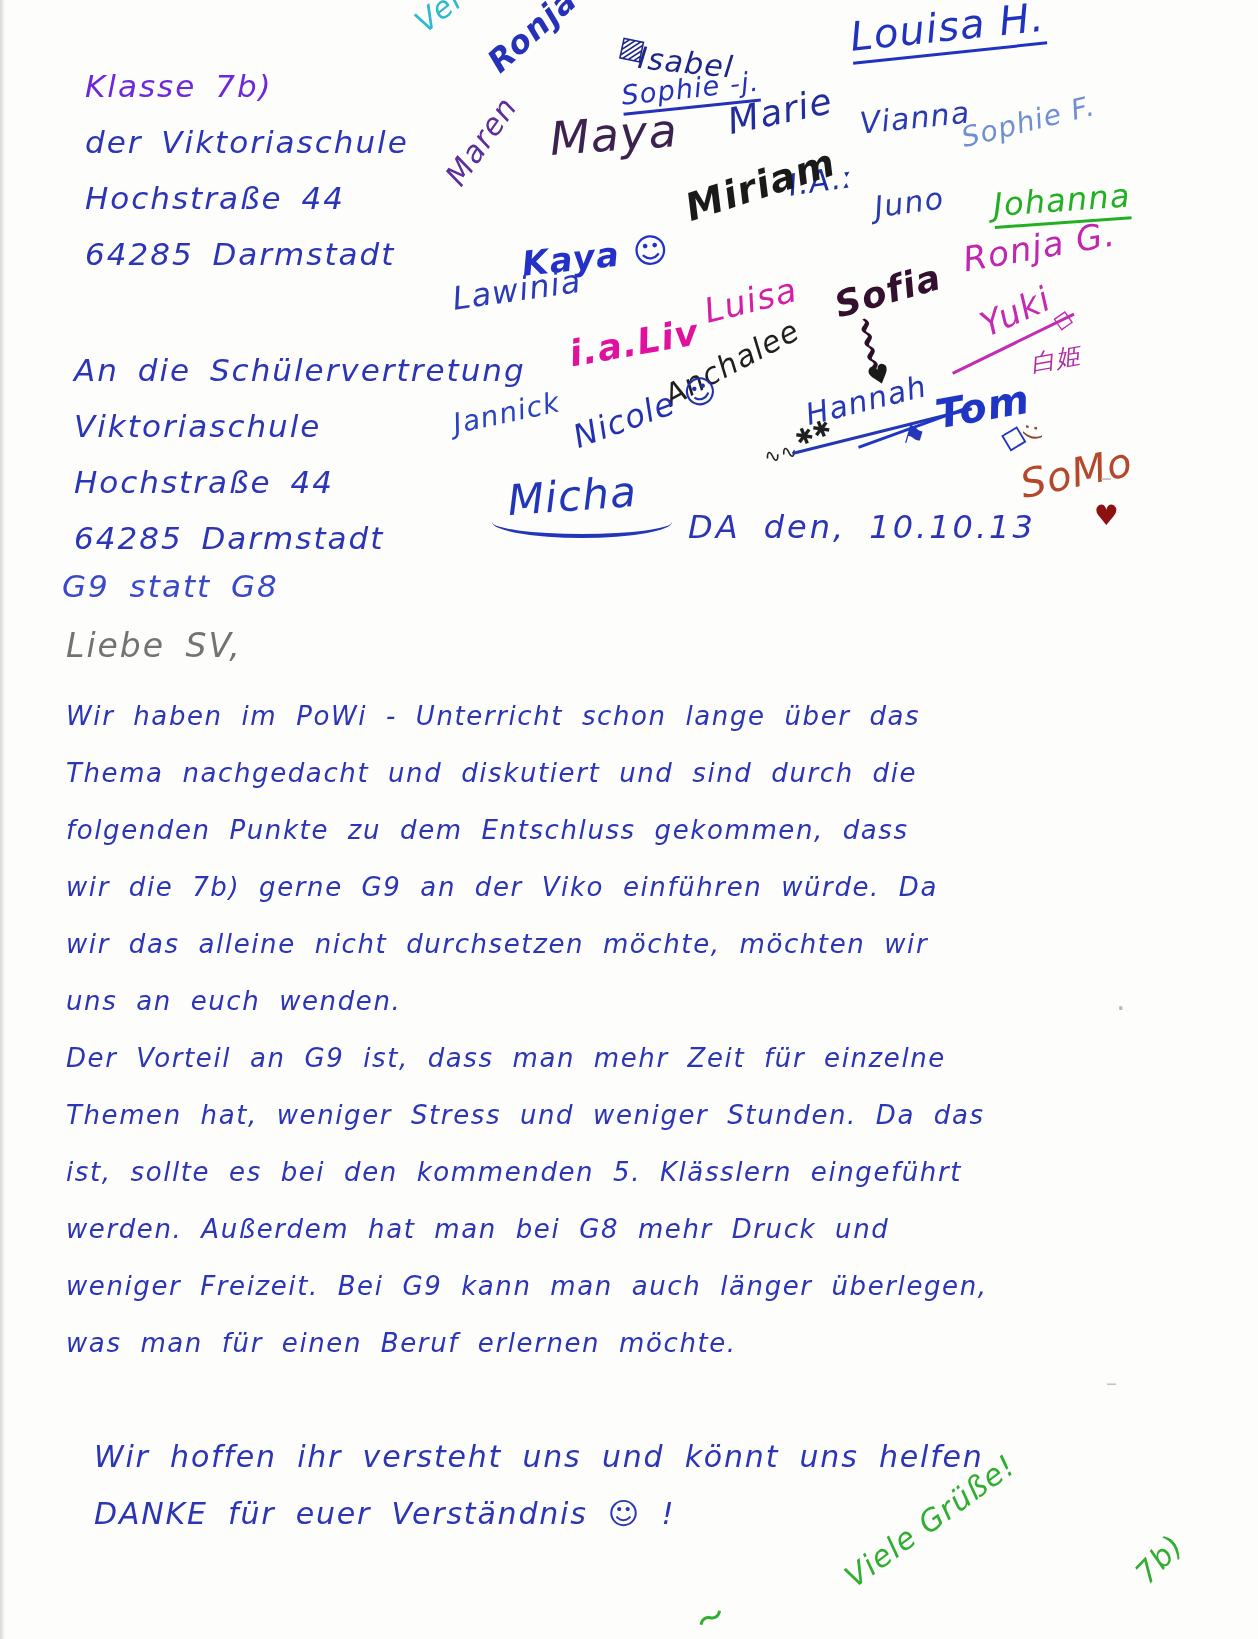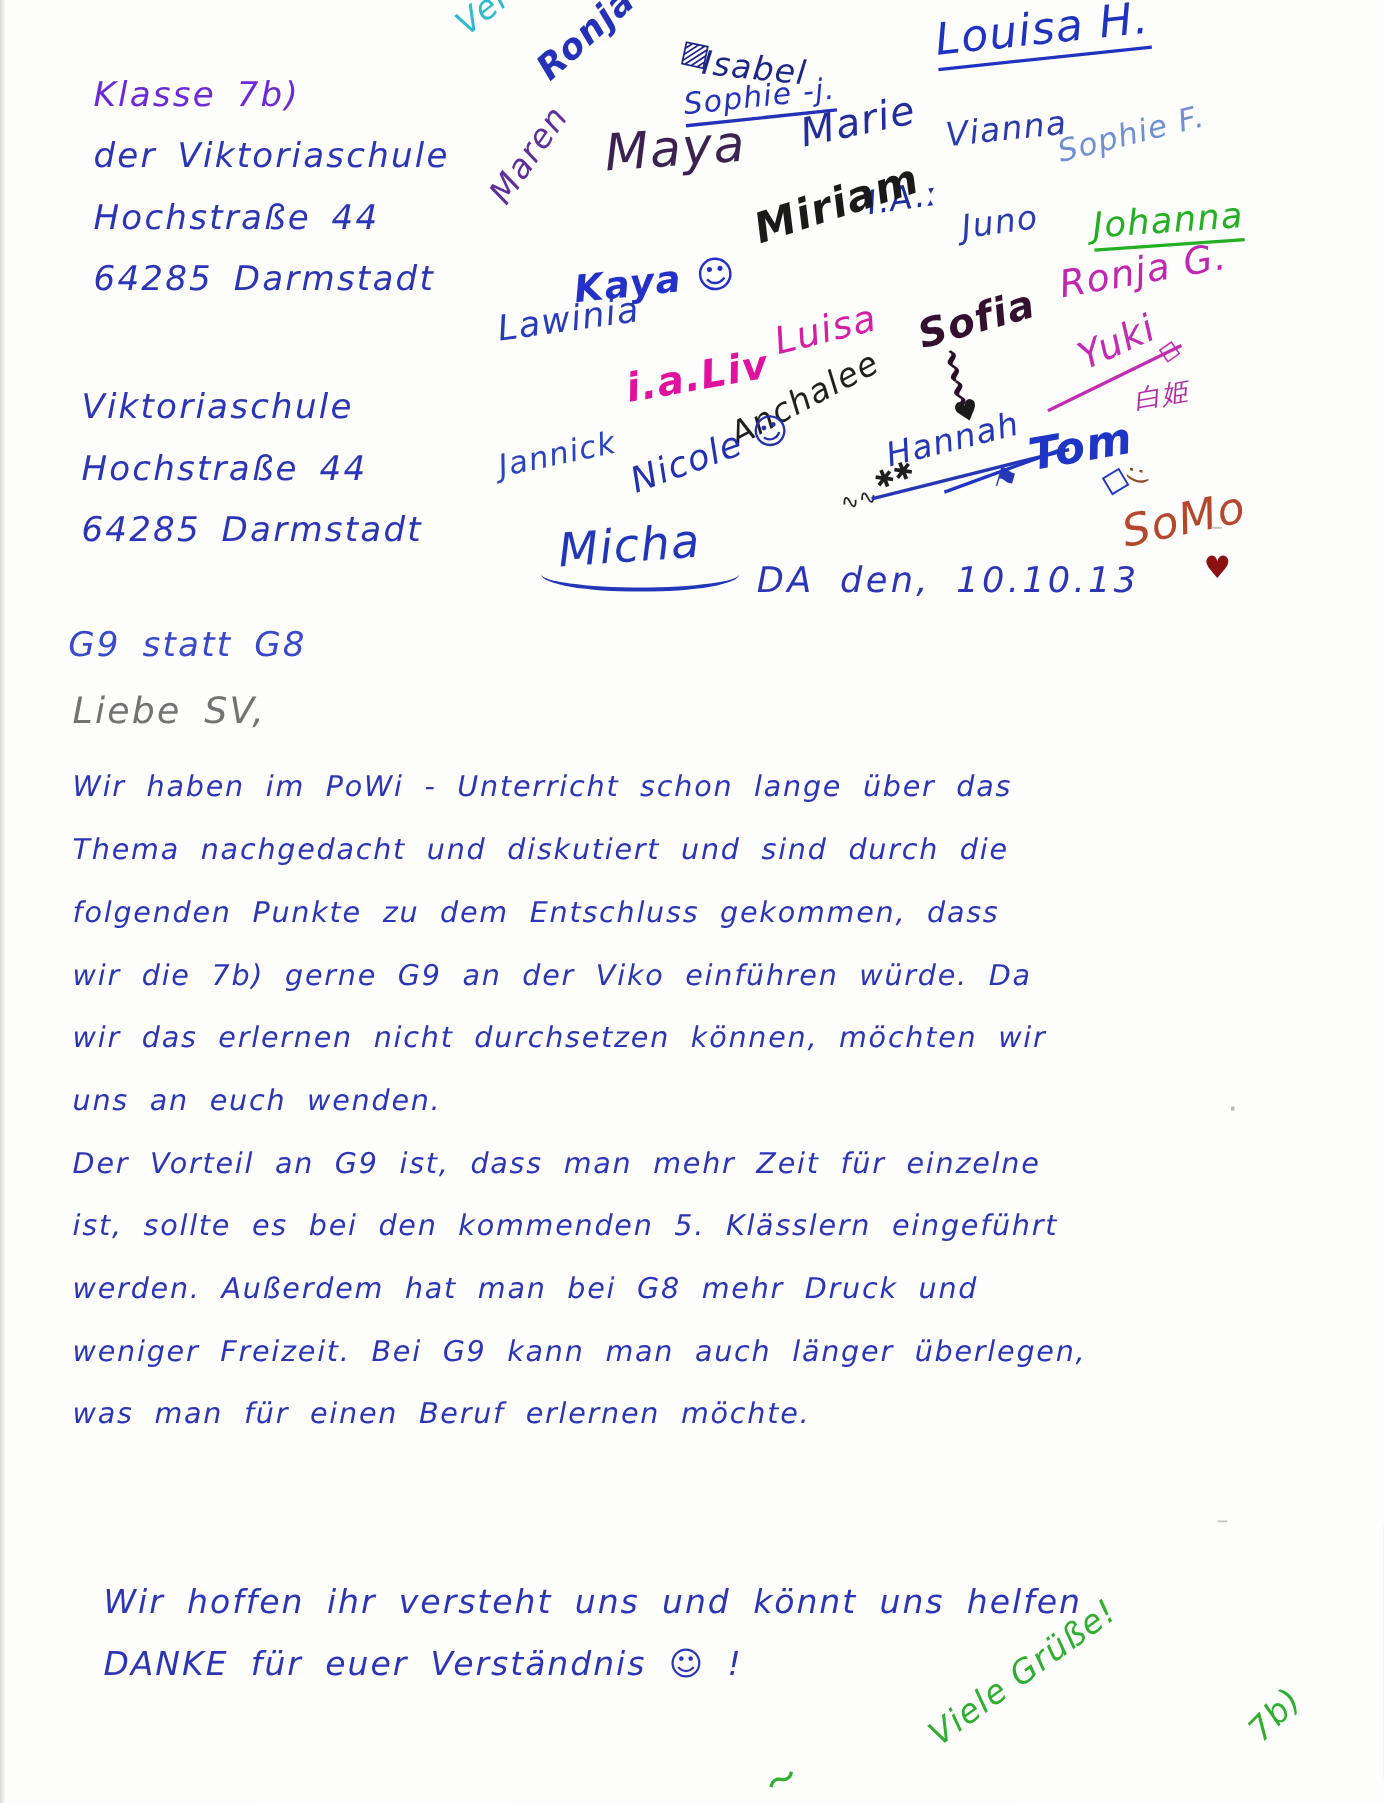--- a/index.html
+++ b/index.html
@@ -100,40 +100,42 @@
       <span class="doodle" style="left: 1106px; top: 1372px; color: rgb(194, 194, 190); font-size: 22px; transform: rotate(0deg);">–</span>
       <div class="line-doodle" style="left: 792px; top: 452px; width: 185px; background: rgb(38, 55, 181); transform: rotate(-14deg);"></div>
       <div class="line-doodle" style="left: 858px; top: 446px; width: 115px; background: rgb(31, 53, 197); transform: rotate(-20deg);"></div>
       <div class="line-doodle" style="left: 952px; top: 372px; width: 135px; background: rgb(194, 43, 178); transform: rotate(-26deg);"></div>
     </div>
 
   <div class="arc" style="left:492px;top:506px;width:180px;height:28px;border-color:#2136b8;"></div>
 
   <div class="abs hand" style="left:74px;top:342px;">
     <div id="recipient-lines">
+        <div class="addr-line" style="color: rgb(43, 53, 181);">An die Schülervertretung</div>
         <div class="addr-line" style="color: rgb(43, 53, 181);">Viktoriaschule</div>
         <div class="addr-line" style="color: rgb(43, 53, 181);">Hochstraße 44</div>
         <div class="addr-line" style="color: rgb(43, 53, 181);">64285 Darmstadt</div>
       </div>
   </div>
 
   <div class="abs hand date" style="left:688px;top:508px;color:#2b35b5;">DA den, 10.10.13</div>
 
   <div class="abs hand subject" style="left:62px;top:568px;color:#3a49c9;">G9 statt G8</div>
 
   <div class="abs hand salutation" style="left:66px;top:626px;color:#737373;">Liebe SV,</div>
 
   <div class="abs hand" style="left:66px;top:688px;color:#2b35b5;" id="body-lines">
       <div class="body-line" style="color: rgb(43, 53, 181);">Wir haben im PoWi - Unterricht schon lange über das</div>
       <div class="body-line" style="color: rgb(43, 53, 181);">Thema nachgedacht und diskutiert und sind durch die</div>
       <div class="body-line" style="color: rgb(43, 53, 181);">folgenden Punkte zu dem Entschluss gekommen, dass</div>
       <div class="body-line" style="color: rgb(43, 53, 181);">wir die 7b) gerne G9 an der Viko einführen würde. Da</div>
-      <div class="body-line" style="color: rgb(43, 53, 181);">wir das erlernen nicht durchsetzen können, möchten wir</div>
+      <div class="body-line" style="color: rgb(43, 53, 181);">wir das alleine nicht durchsetzen möchte, möchten wir</div>
       <div class="body-line" style="color: rgb(43, 53, 181);">uns an euch wenden.</div>
       <div class="body-line" style="color: rgb(43, 53, 181);">Der Vorteil an G9 ist, dass man mehr Zeit für einzelne</div>
+      <div class="body-line" style="color: rgb(43, 53, 181);">Themen hat, weniger Stress und weniger Stunden. Da das</div>
       <div class="body-line" style="color: rgb(43, 53, 181);">ist, sollte es bei den kommenden 5. Klässlern eingeführt</div>
       <div class="body-line" style="color: rgb(43, 53, 181);">werden. Außerdem hat man bei G8 mehr Druck und</div>
       <div class="body-line" style="color: rgb(43, 53, 181);">weniger Freizeit. Bei G9 kann man auch länger überlegen,</div>
       <div class="body-line" style="color: rgb(43, 53, 181);">was man für einen Beruf erlernen möchte.</div>
     </div>
 
   <div class="abs hand" style="left:94px;top:1428px;color:#2b35b5;" id="closing-lines">
       <div class="closing-line" style="color: rgb(43, 53, 181);">Wir hoffen ihr versteht uns und könnt uns helfen</div>
       <div class="closing-line" style="color: rgb(43, 53, 181);">DANKE für euer Verständnis ☺ !</div>
     </div>

